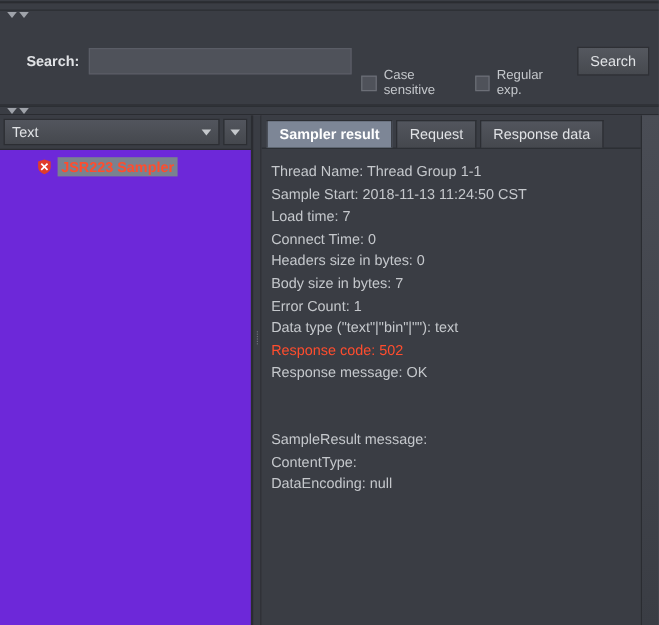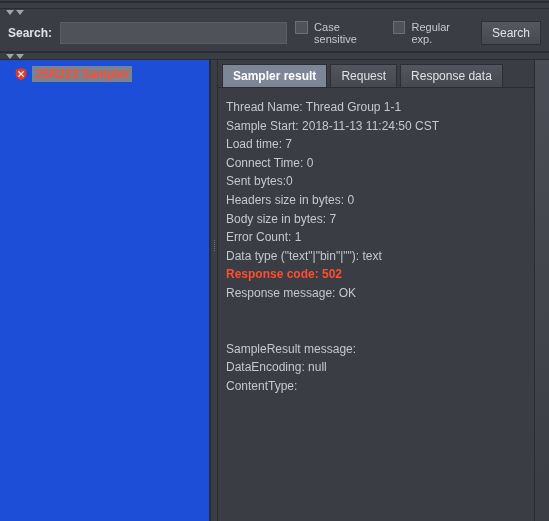--- a/index.html
+++ b/index.html
@@ -18,30 +18,30 @@
   .toolbar-stub { height: 6px; background: #3a3d44; border-bottom:1px solid #2a2c31;}
   .expand-icon { padding: 1px 6px 0 6px; background:#3a3d44;}
   .search-row {
     display: flex;
     align-items: center;
     padding: 6px 8px;
     background: #3a3d44;
     gap: 8px;
     border-bottom:1px solid #2a2c31;
   }
-  .search-label { color: #e0e2e5; font-weight: bold; }
+  .search-label { color: #e0e2e5; font-weight: bold; margin-left: 14px; }
   .search-input {
     background: #4f525a;
     border: 1px solid #5a5d66;
     height: 22px;
     width: 230px;
     color: #e0e2e5;
     padding: 0 4px;
   }
-  .checkbox-wrap { display:flex; gap:6px;}
+  .checkbox-wrap { display:flex; align-items:center; gap:6px;margin-top:36px;}
   .checkbox {
     width: 13px; height: 13px;
     background: #4f525a;
     border: 1px solid #6c6f77;
   }
   .check-label { color:#c5c8cc; font-size:11px;}
   .search-btn {
     background: linear-gradient(#55585f,#46494f);
     border:1px solid #2e3035;
     color:#e0e2e5;
@@ -82,22 +82,22 @@
     color:#e0e2e5;
   }
   .combo-arrow {
     width:20px; height:22px;
     background: linear-gradient(#52555d,#45484e);
     border:1px solid #2c2e33;
     display:flex; align-items:center; justify-content:center;
   }
   .tree-area{
     flex:1;
-    background:#1d4ed8;
-    padding:2px 0;
+    background:#6d28d9;
+    padding:2px 16px;
   }
   .tree-item{
     display:flex;
     align-items:center;
     gap:4px;
     padding:4px 6px 4px 14px;
   }
   .tree-item .shield{
     width:14px;height:14px;
   }
@@ -148,21 +148,21 @@
     font-weight:bold;
   }
   .details{
     flex:1;
     padding:10px 8px;
     line-height:1.55;
     font-size:12px;
     color:#c5c8cc;
     overflow:auto;
   }
-  .details .red{ color:#ff4d2e; font-weight:bold;}
+  .details .red{ color:#ff4d2e; font-weight:normal;}
   .right-scroll{
     width:15px;
     background:linear-gradient(#4a4d55,#3a3d44);
     border-left:1px solid #2a2c31;
   }
   .tri-down{width:0;height:0;border-left:4px solid transparent;border-right:4px solid transparent;border-top:5px solid #c5c8cc;}
   .dbl-chevron{display:flex;gap:2px;}
   .dbl-chevron .c{width:0;height:0;border-left:4px solid transparent;border-right:4px solid transparent;border-top:5px solid #9fa3aa;}
 </style>
 </head>
@@ -194,20 +194,29 @@
 <div class="expand-icon" style="border-top:1px solid #2a2c31">
   <div class="dbl-chevron">
       <div class="c"></div>
       <div class="c"></div>
     </div>
 </div>
 
 <div class="main-area">
 
   <div class="left-panel">
+    <div class="combo-row">
+      <div class="combo">
+        <span>Text</span>
+        <div class="tri-down"></div>
+      </div>
+      <div class="combo-arrow">
+        <div class="tri-down"></div>
+      </div>
+    </div>
     <div class="tree-area">
       <div class="tree-item">
         <svg class="shield" viewBox="0 0 16 16">
           <path d="M8 1 L14 3 V8 C14 12 11 14 8 15 C5 14 2 12 2 8 V3 Z" fill="#e03c2a"></path>
           <path d="M5 5 L11 11 M11 5 L5 11" stroke="#fff" stroke-width="1.6"></path>
         </svg>
         <span class="tree-label">JSR223 Sampler</span>
       </div>
     </div>
   </div>
@@ -225,29 +234,28 @@
     <div class="tabs-row">
       <div class="tab active">Sampler result</div>
       <div class="tab">Request</div>
       <div class="tab">Response data</div>
     </div>
     <div class="details" id="details">
         <div>Thread Name: Thread Group 1-1</div>
         <div>Sample Start: 2018-11-13 11:24:50 CST</div>
         <div>Load time: 7</div>
         <div>Connect Time: 0</div>
-        <div>Sent bytes:0</div>
         <div>Headers size in bytes: 0</div>
         <div>Body size in bytes: 7</div>
         <div>Error Count: 1</div>
         <div>Data type ("text"|"bin"|""): text</div>
         <div class="red">Response code: 502</div>
         <div>Response message: OK</div>
         <div>&nbsp;</div>
         <div>&nbsp;</div>
         <div>SampleResult message:</div>
+        <div>ContentType:</div>
         <div>DataEncoding: null</div>
-        <div>ContentType:</div>
       </div>
   </div>
 
   <div class="right-scroll"></div>
 </div>
 
 </body></html>

